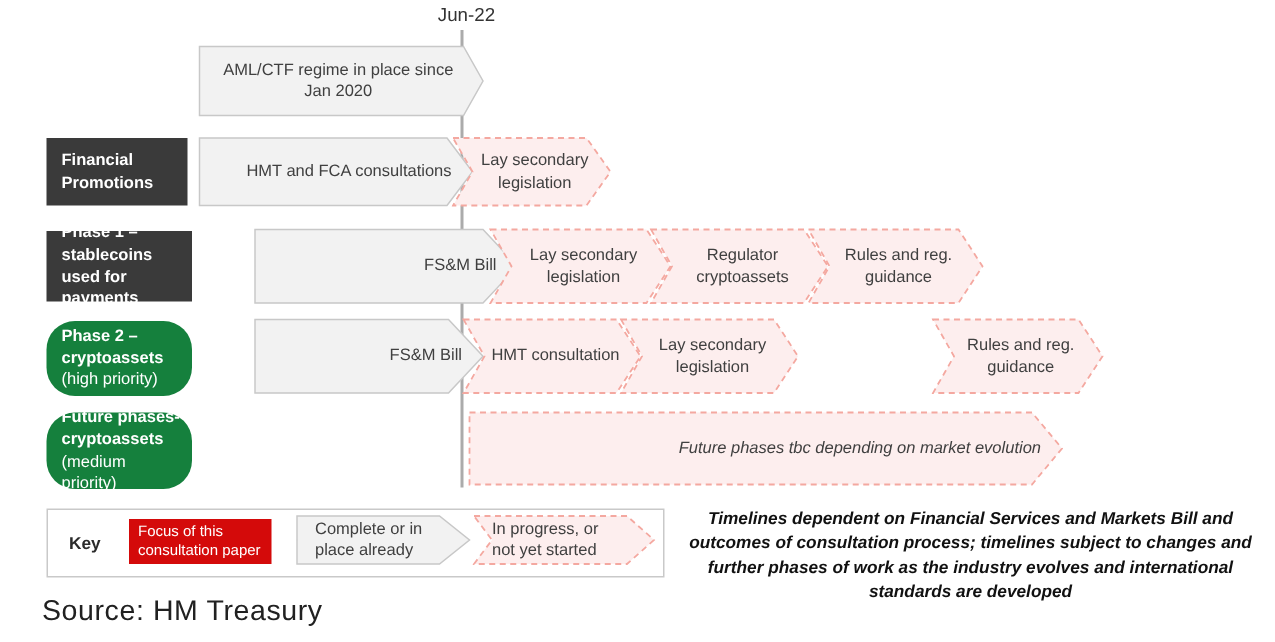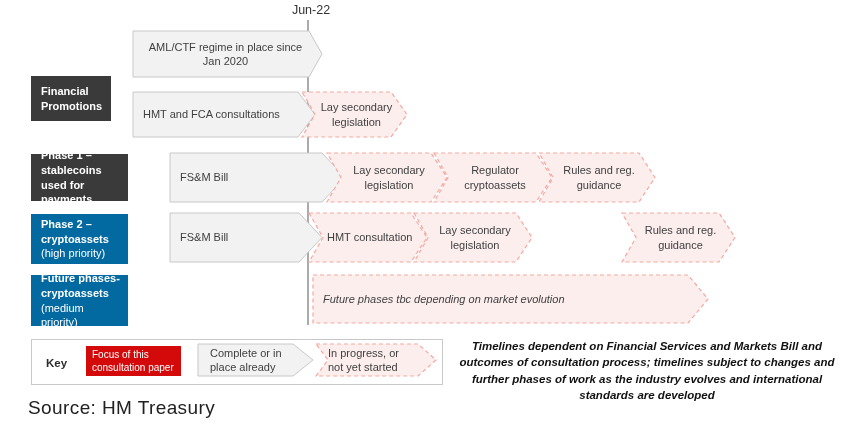--- a/index.html
+++ b/index.html
@@ -11,25 +11,25 @@
     position:absolute;left:281px;top:3px;width:60px;text-align:center;
     font-size:12.5px;color:#333;
   }
   .vline{position:absolute;left:307px;top:20px;width:2px;height:305px;background:#ababab;z-index:0;}
 
   .label-box{
     position:absolute;z-index:1;box-sizing:border-box;display:flex;align-items:center;
     padding:4px 8px 4px 10px;color:#fff;font-size:11px;line-height:1.32;
   }
   .label-box.dark{background:#3a3a3a;}
-  .label-box.red{background:#0369a1;}
+  .label-box.red{background:#15803d;border-radius:19px;}
   .lb-bold{font-weight:700;}
   .lb-normal{font-weight:400;}
 
-  .shape{position:absolute;z-index:1;display:flex;align-items:center;justify-content:flex-start;}
+  .shape{position:absolute;z-index:1;display:flex;align-items:center;justify-content:flex-end;}
   .shape .shape-svg{position:absolute;left:-1px;top:-1px;pointer-events:none;}
   .shape.gray .shape-svg polygon{fill:#f2f2f2;stroke:#c8c8c8;stroke-width:1;}
   .shape.pink .shape-svg polygon{fill:#fdeeee;stroke:#f4a8a0;stroke-width:1.2;stroke-dasharray:4 3;}
   .lbl{
     position:relative;z-index:2;font-size:11px;color:#404040;text-align:center;
     line-height:1.3;padding:0 14px 0 10px;
   }
   .shape[data-shape="chevron"] .lbl{padding-left:18px;}
   .lbl.italic{font-style:italic;}
   .shape.left-align{justify-content:flex-end;}
@@ -67,21 +67,21 @@
   <div class="date-marker">Jun-22</div>
   <div class="vline"></div>
 
   <div class="shape gray" data-shape="pentagon" style="left:133px;top:31px;width:189px;height:46px">
       <svg class="shape-svg" width="191" height="48" viewBox="-1 -1 191 48">
         <polygon points="0,0 176,0 189,23 176,46 0,46"></polygon>
       </svg>
     <span class="lbl">AML/CTF regime in place since Jan 2020</span>
   </div>
 
-  <div class="label-box dark" style="left:31px;top:76px;width:80px;height:45px">
+  <div class="label-box dark" style="left:31px;top:92px;width:94px;height:45px">
     <span><span class="lb-bold">Financial Promotions</span></span>
   </div>
   <div class="shape gray" data-shape="pentagon" style="left:133px;top:92px;width:182px;height:45px">
       <svg class="shape-svg" width="184" height="47" viewBox="-1 -1 184 47">
         <polygon points="0,0 165,0 182,22.5 165,45 0,45"></polygon>
       </svg>
     <span class="lbl">HMT and FCA consultations</span>
   </div>
   <div class="shape pink" data-shape="chevron" style="left:302px;top:92px;width:105px;height:45px">
       <svg class="shape-svg" width="107" height="47" viewBox="-1 -1 107 47">

